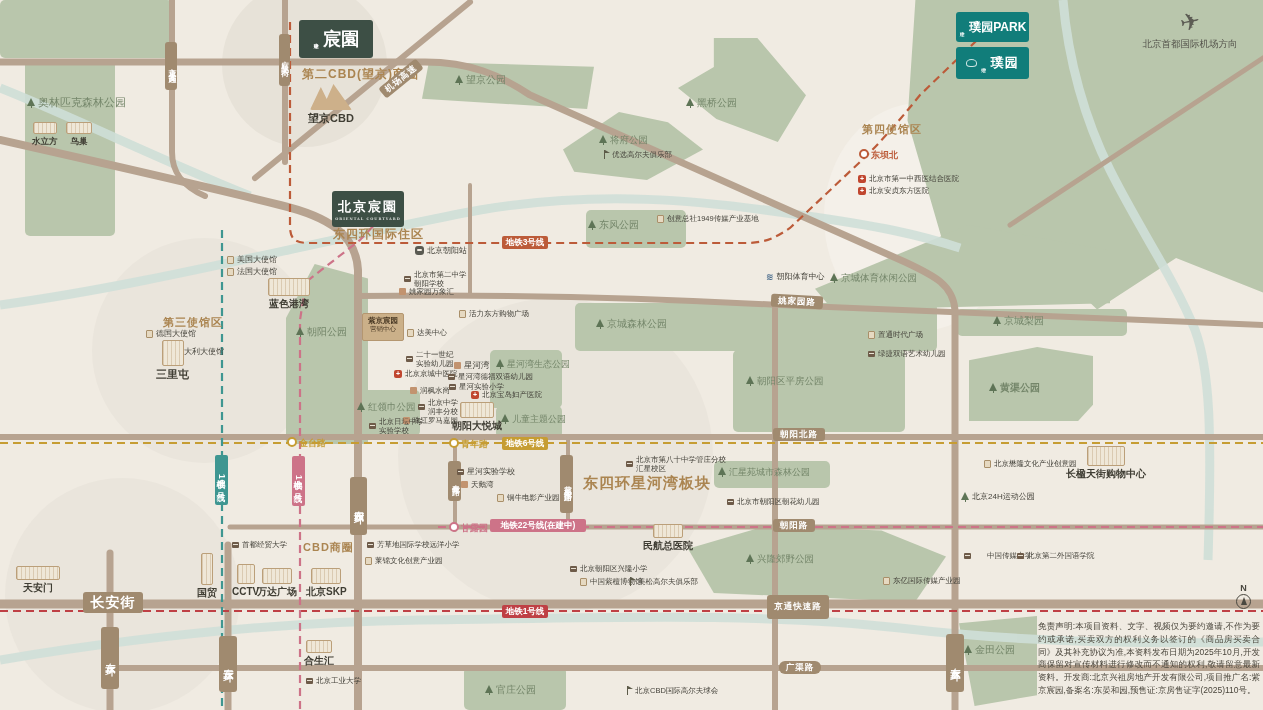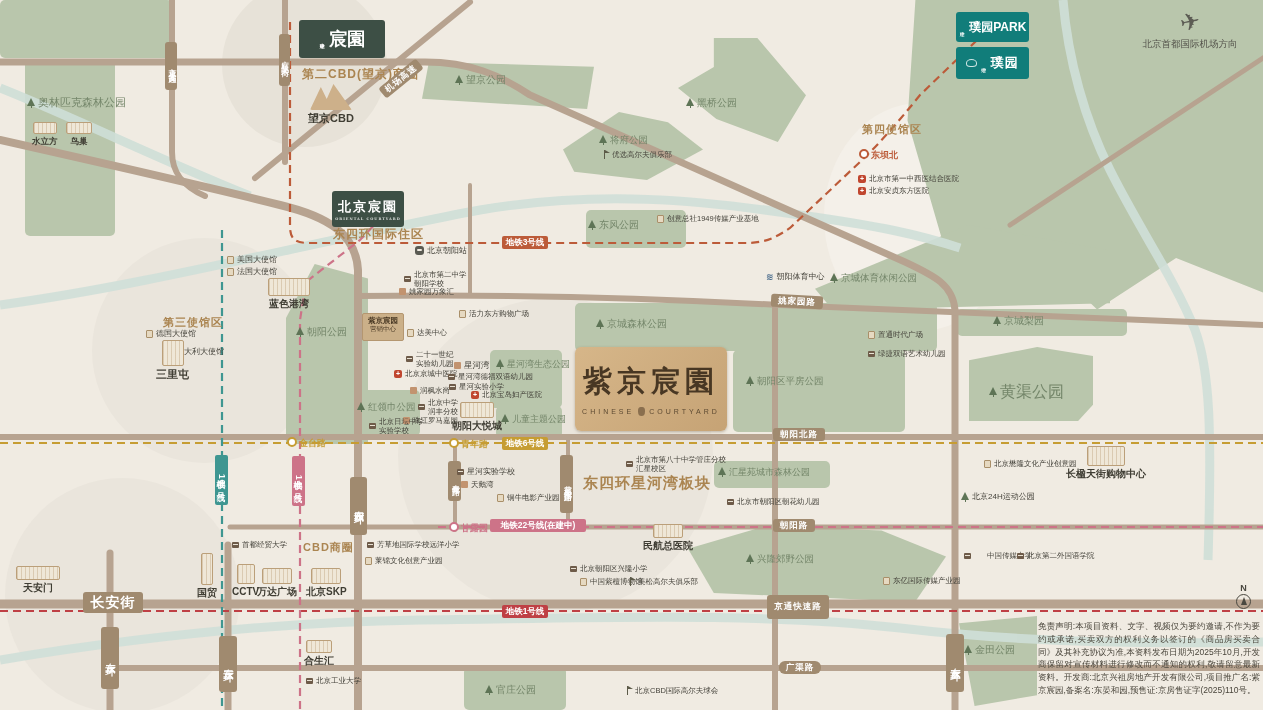--- a/index.html
+++ b/index.html
@@ -125,46 +125,38 @@
     <g fill="none" stroke-width="2.2" stroke-dasharray="8 5">
       <path stroke="#bc5b39" d="M290,22 L290,226 C290,240 296,243 310,243 L745,243 C765,243 775,238 790,228 L862,160 C880,143 900,120 920,95 L1000,18"></path>
       <path stroke="#c69d33" d="M0,443 L1263,443"></path>
       <path stroke="#cd7388" d="M438,527 L1263,527"></path>
       <path stroke="#bf4045" d="M0,611 L1263,611"></path>
       <path stroke="#3e9691" d="M222,230 L222,710"></path>
       <path stroke="#cd7388" d="M400,198 L360,240 L306,282 L300,320 L300,710"></path>
     </g>
   </svg>
 
-  <div class="logo cal" id="logo1" style="left:299px;top:20px;width:86px;height:38px;background:#3d4f45;">
+  <div class="logo cal" id="logo1" style="left:299px;top:20px;width:74px;height:38px;background:#3d4f45;">
     <span class="pref">中建</span>
     <span style="font-size:18px;">宸園</span>
   </div>
   <div class="logo cal" id="logo2" style="left:332px;top:191px;width:72px;height:36px;background:#3d4f45;flex-direction:column;gap:1px;">
     <span style="font-size:13px;letter-spacing:2px;">北京宸園</span>
     <span style="font-size:3.5px;letter-spacing:1px;opacity:.8;">ORIENTAL COURTYARD</span>
   </div>
   <div class="logo" id="logo3" style="left:956px;top:12px;width:73px;height:30px;background:#117d7a;">
     <span class="pref">中建</span>
     <span style="font-size:12px;font-weight:bold;">璞园PARK</span>
   </div>
   <div class="logo" id="logo4" style="left:956px;top:47px;width:73px;height:32px;background:#117d7a;">
     <span style="width:11px;height:8px;border:1px solid #cfe6e4;border-radius:50% 50% 40% 40%;"></span>
     <span class="pref">中建</span>
     <span style="font-size:13px;font-weight:bold;letter-spacing:1px;">璞园</span>
   </div>
 
-  <div id="property">
-    <div class="t cal">紫京宸園</div>
-    <div class="s">
-      <span>CHINESE</span>
-      <span class="vase"></span>
-      <span>COURTYARD</span>
-    </div>
-  </div>
 
   <div id="mkt">
     <div class="m1">紫京宸园</div>
     <div class="m2">营销中心</div>
   </div>
 
   <div id="airport">
     <div class="pl">✈</div>
     <div class="al">北京首都国际机场方向</div>
   </div>
@@ -513,15 +505,15 @@
     <div class="poi col bold" style="position: absolute; left: 16px; top: 566px;">
       <div class="sketch" style="width: 44px; height: 14px;"></div>
       <div class="txt" style="font-size: 10px;">天安门</div>
     </div>
     <div class="poi green" style="position: absolute; left: 993px; top: 315px;">
       <span class="ic tree"></span>
       <div class="txt" style="font-size: 10px;">京城梨园</div>
     </div>
     <div class="poi green" style="position: absolute; left: 989px; top: 382px;">
       <span class="ic tree"></span>
-      <div class="txt" style="font-size: 16px;">黄渠公园</div>
+      <div class="txt" style="font-size: 10px; font-weight: bold;">黄渠公园</div>
     </div>
   </div>
 
 </body></html>

